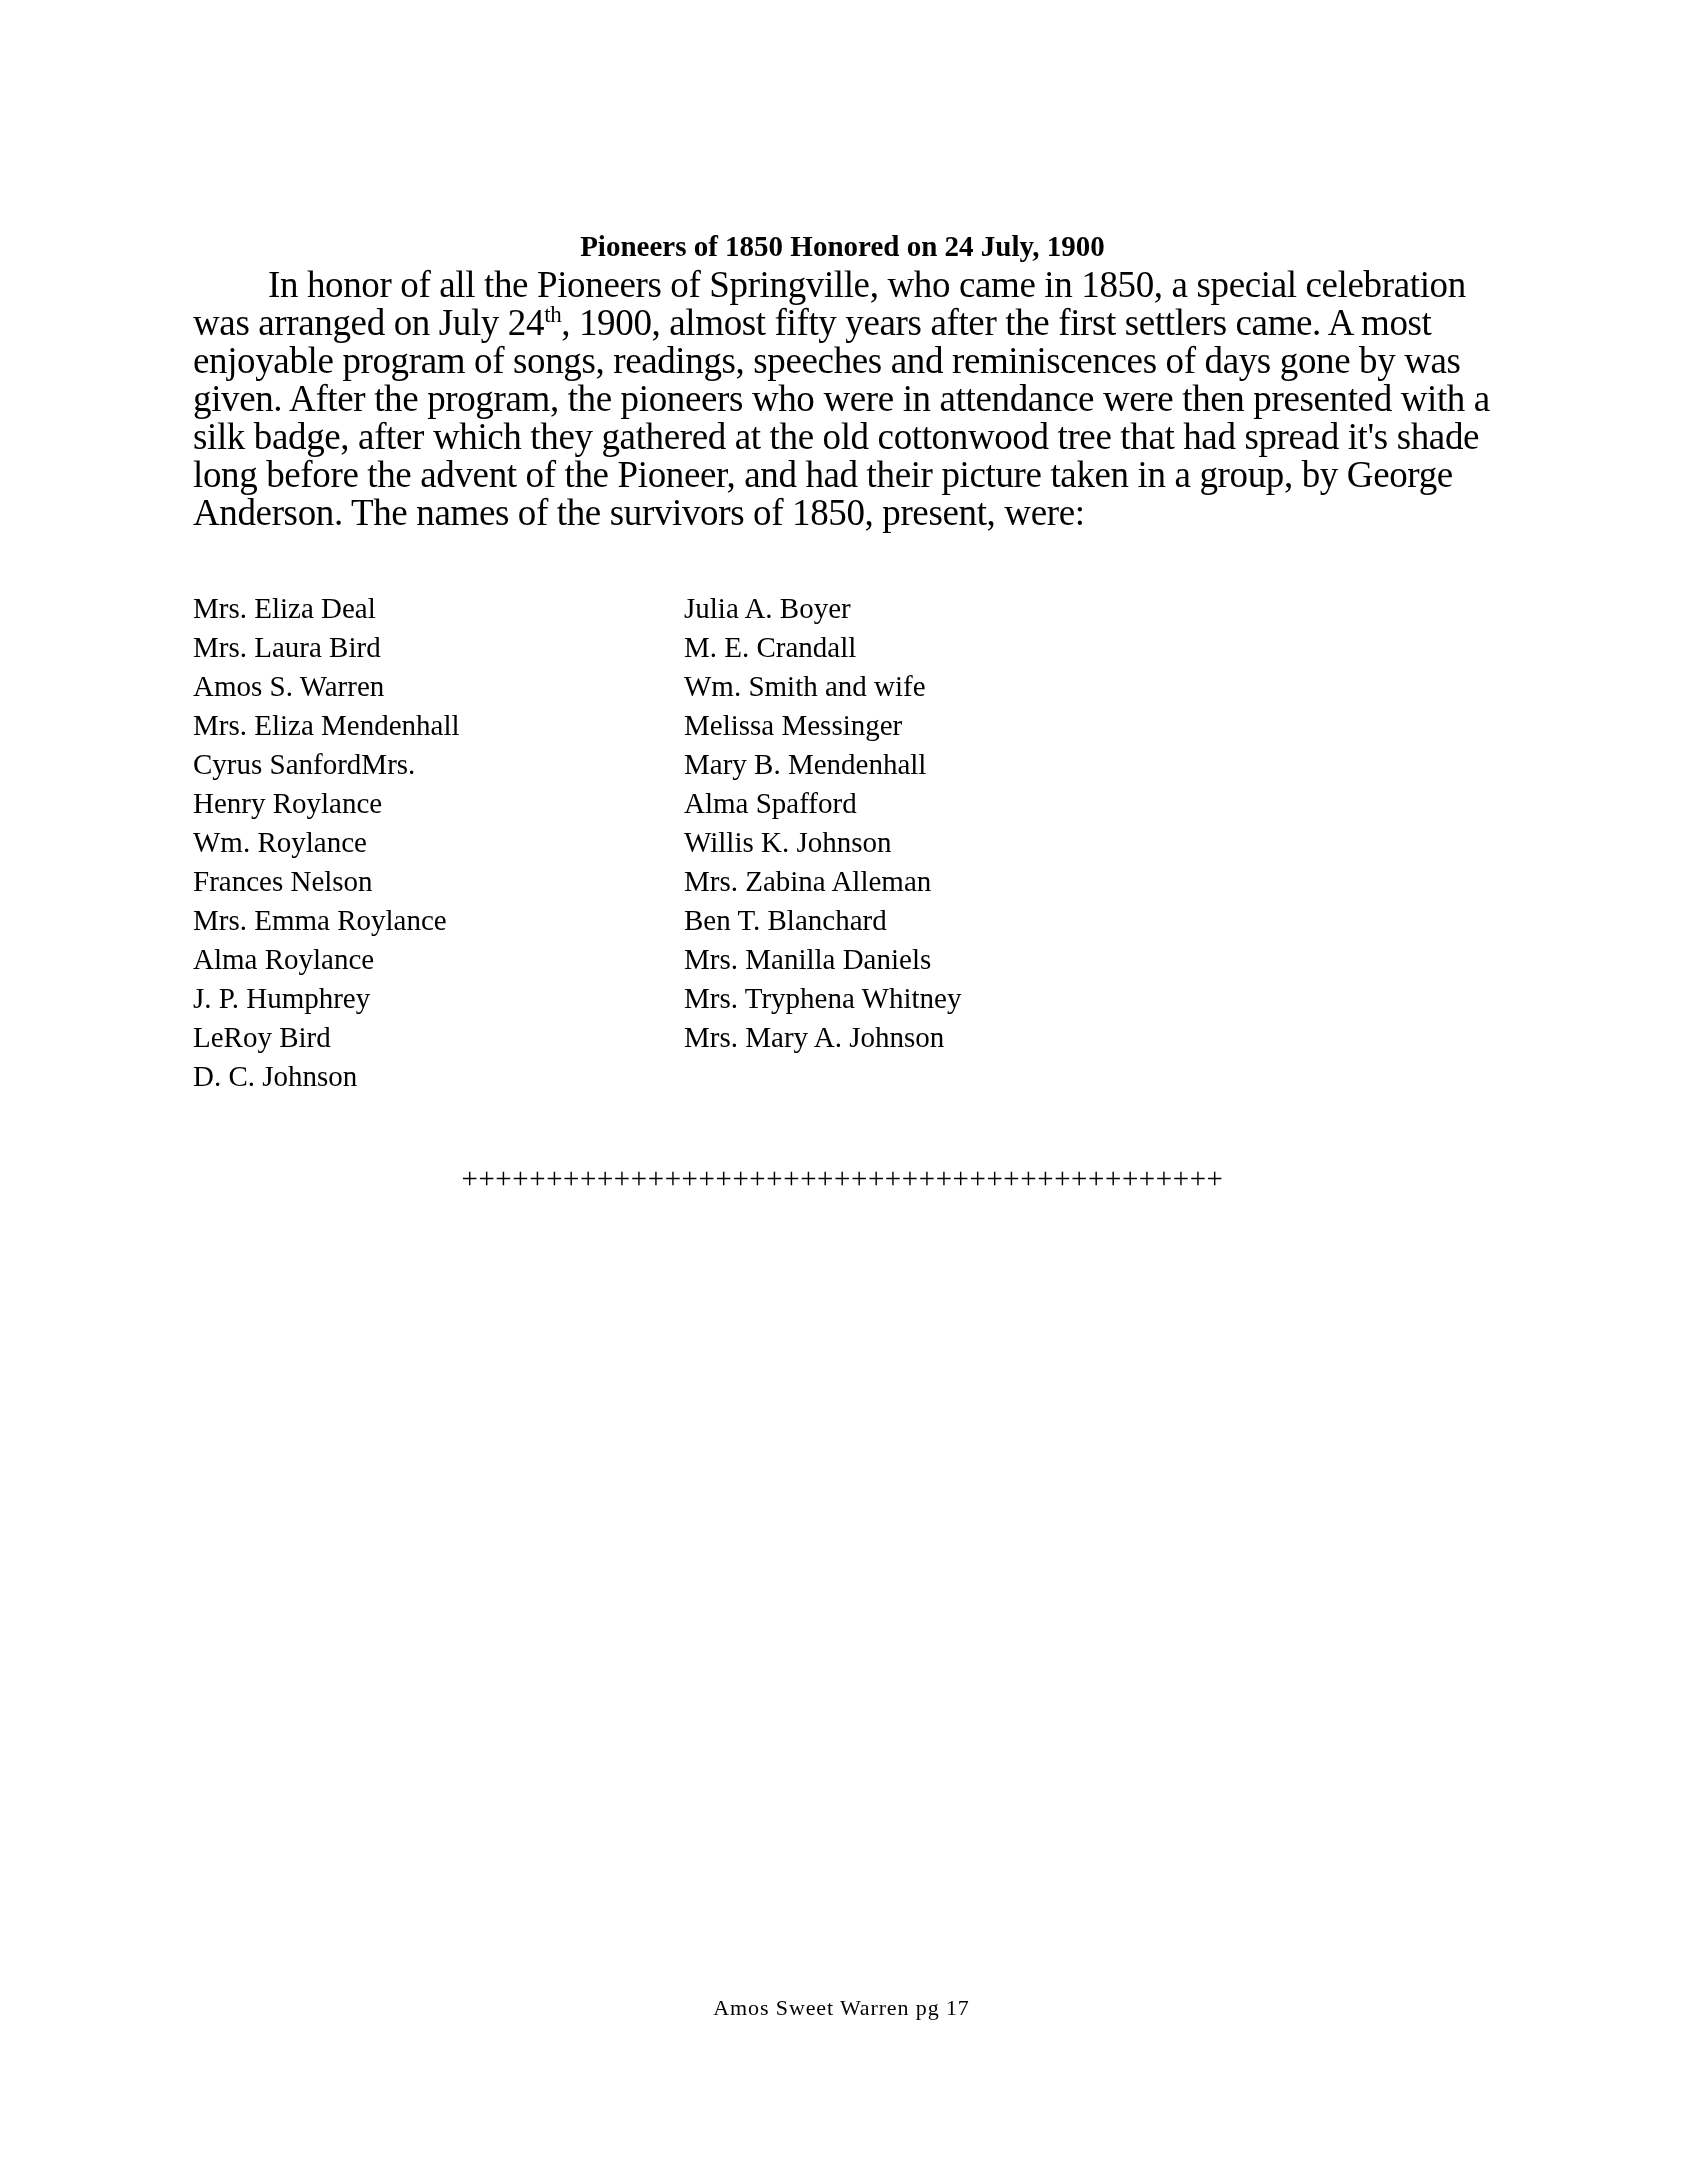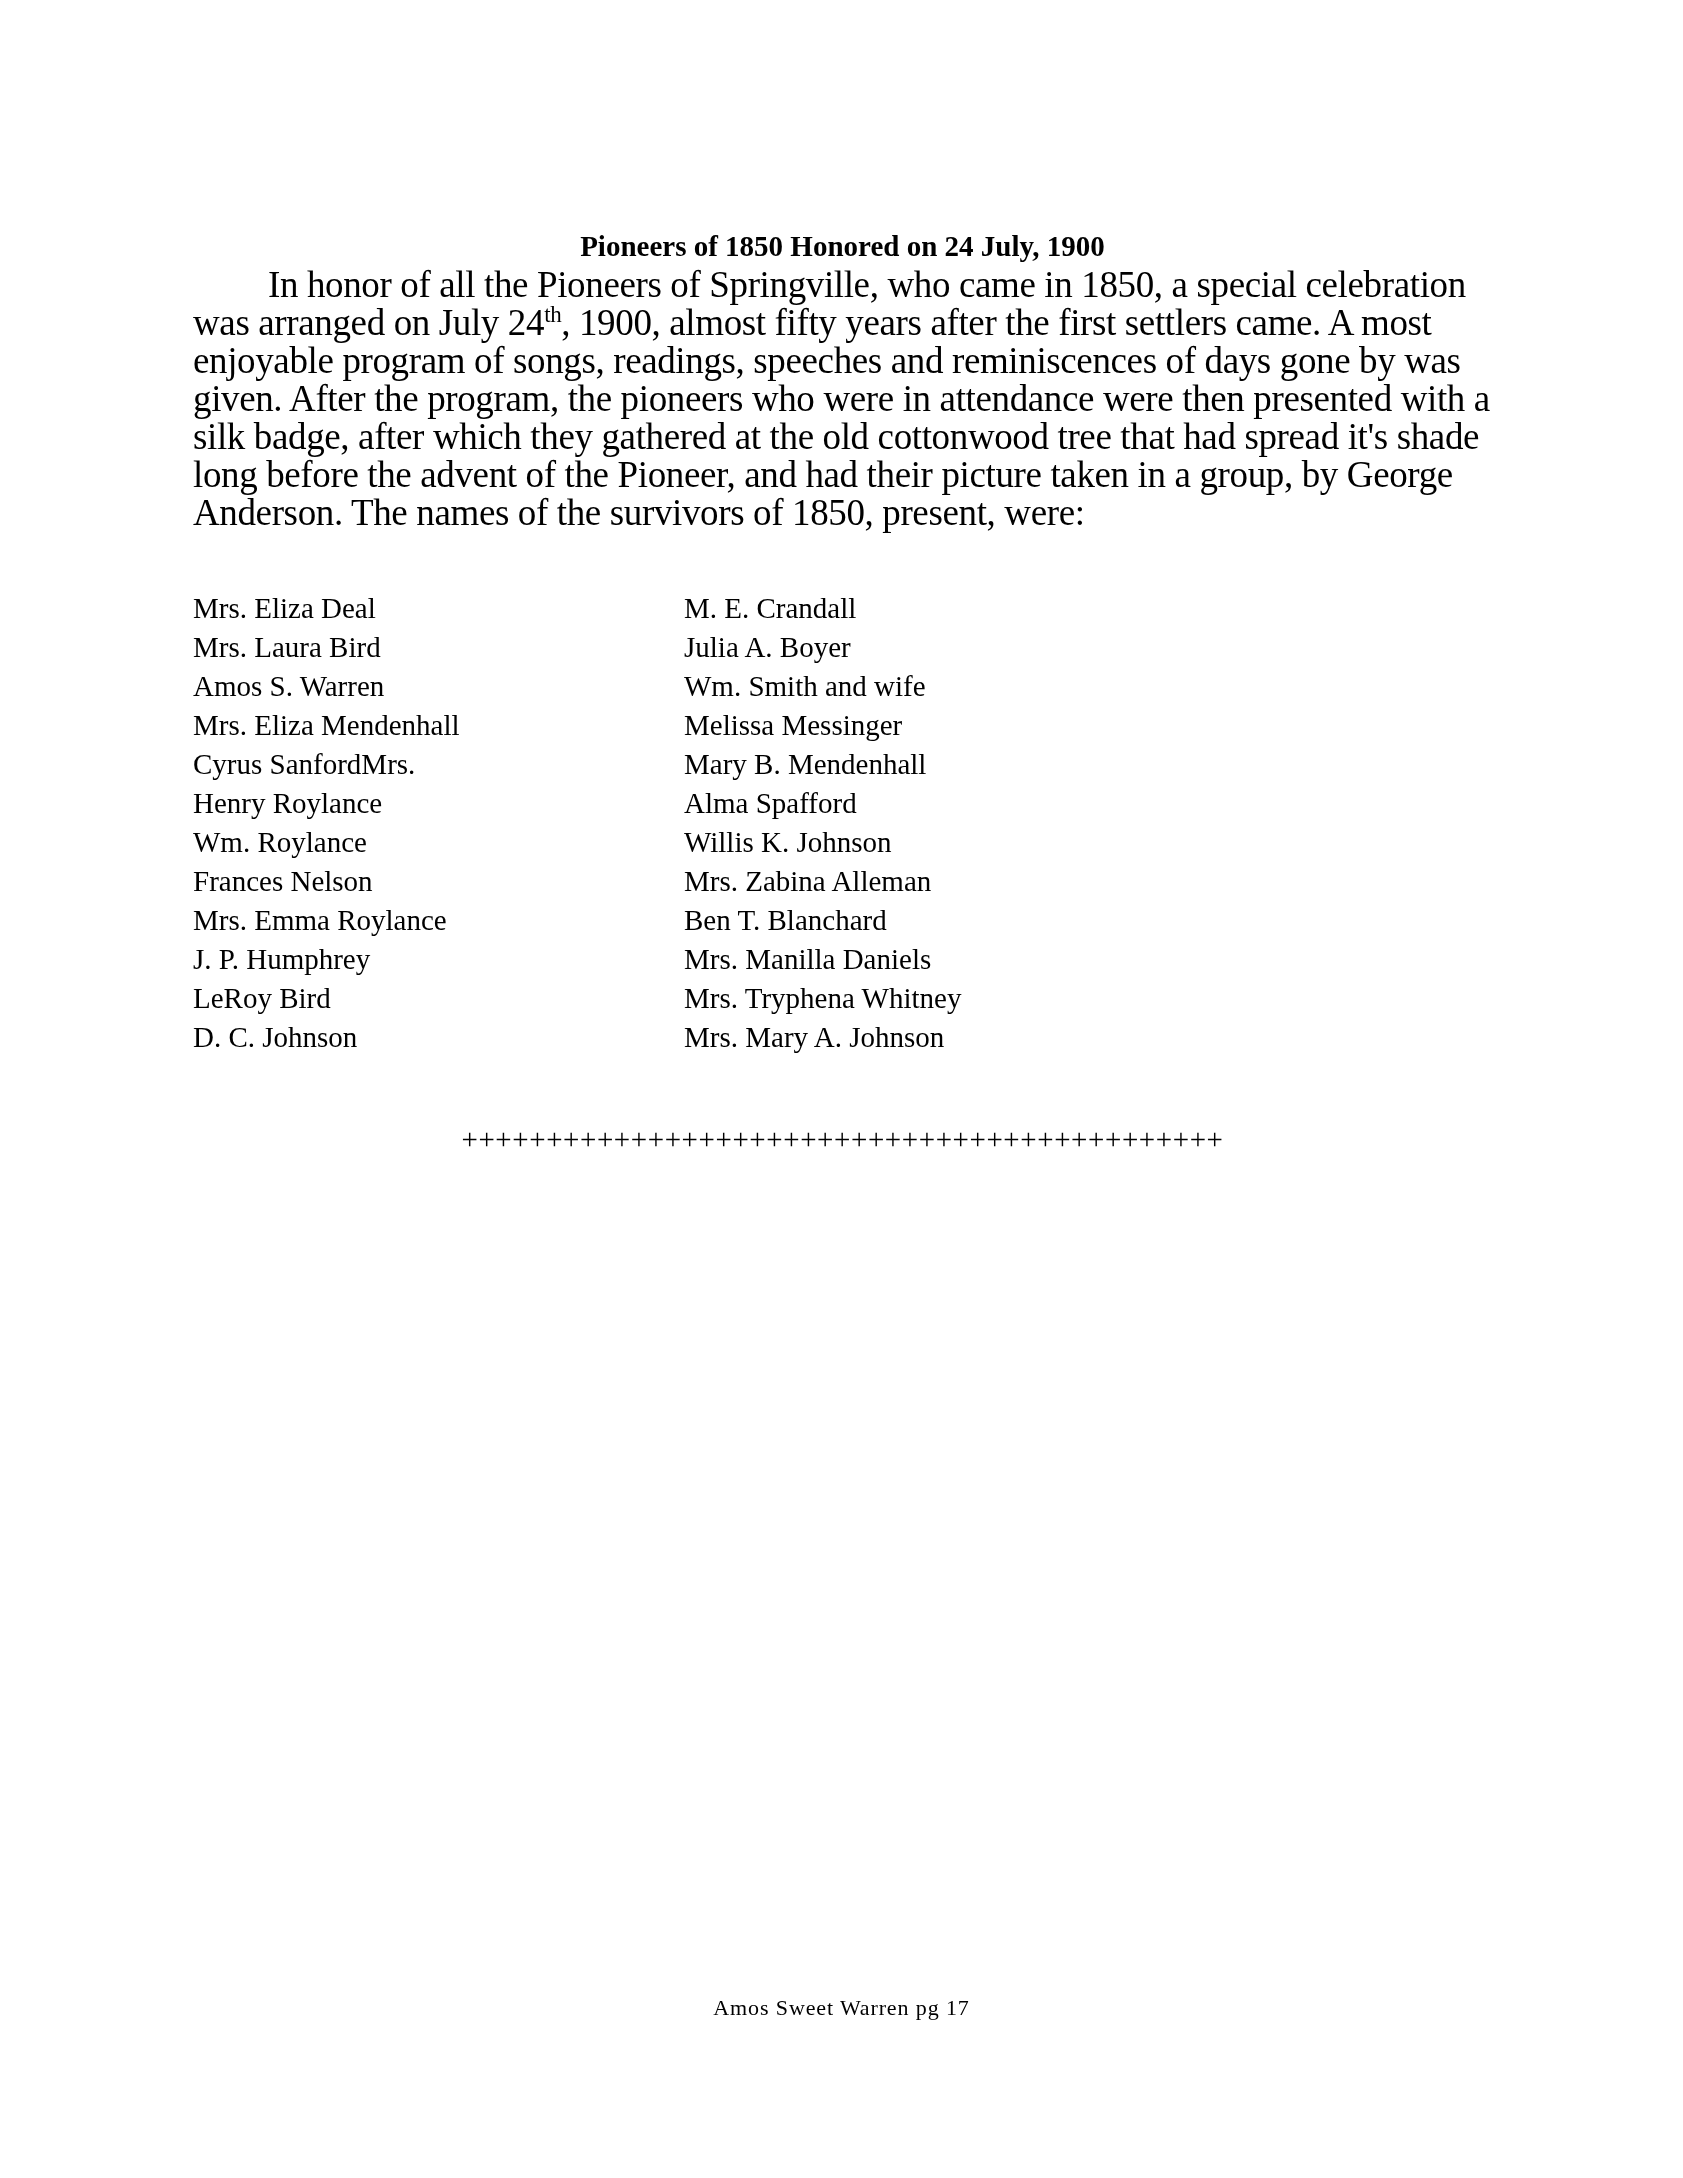--- a/index.html
+++ b/index.html
@@ -106,28 +106,29 @@
       <div class="names-col names-col-left">
         <div class="name-item">Mrs. Eliza Deal</div>
         <div class="name-item">Mrs. Laura Bird</div>
         <div class="name-item">Amos S. Warren</div>
         <div class="name-item">Mrs. Eliza Mendenhall</div>
         <div class="name-item">Cyrus SanfordMrs.</div>
         <div class="name-item">Henry Roylance</div>
         <div class="name-item">Wm. Roylance</div>
         <div class="name-item">Frances Nelson</div>
         <div class="name-item">Mrs. Emma Roylance</div>
+        <div class="name-item">Alma Roylance</div>
         <div class="name-item">J. P. Humphrey</div>
         <div class="name-item">LeRoy Bird</div>
         <div class="name-item">D. C. Johnson</div>
       </div>
 
       <div class="names-col names-col-right">
+        <div class="name-item">Julia A. Boyer</div>
         <div class="name-item">M. E. Crandall</div>
-        <div class="name-item">Julia A. Boyer</div>
         <div class="name-item">Wm. Smith and wife</div>
         <div class="name-item">Melissa Messinger</div>
         <div class="name-item">Mary B. Mendenhall</div>
         <div class="name-item">Alma Spafford</div>
         <div class="name-item">Willis K. Johnson</div>
         <div class="name-item">Mrs. Zabina Alleman</div>
         <div class="name-item">Ben T. Blanchard</div>
         <div class="name-item">Mrs. Manilla Daniels</div>
         <div class="name-item">Mrs. Tryphena Whitney</div>
         <div class="name-item">Mrs. Mary A. Johnson</div>

